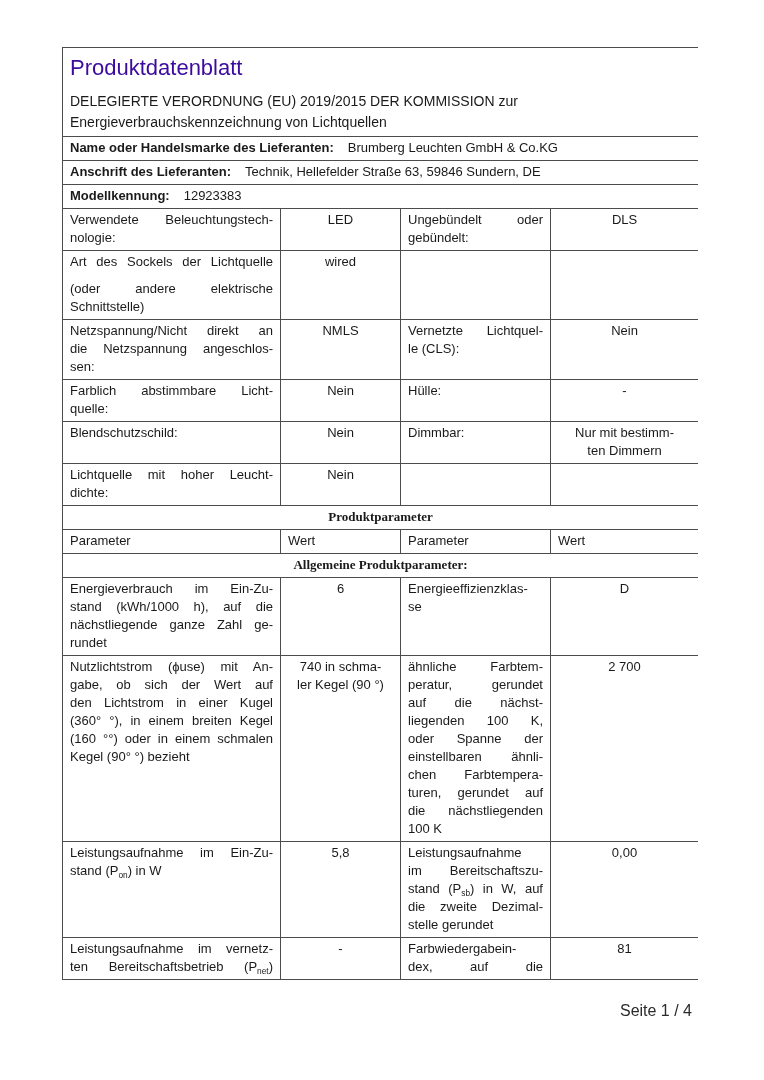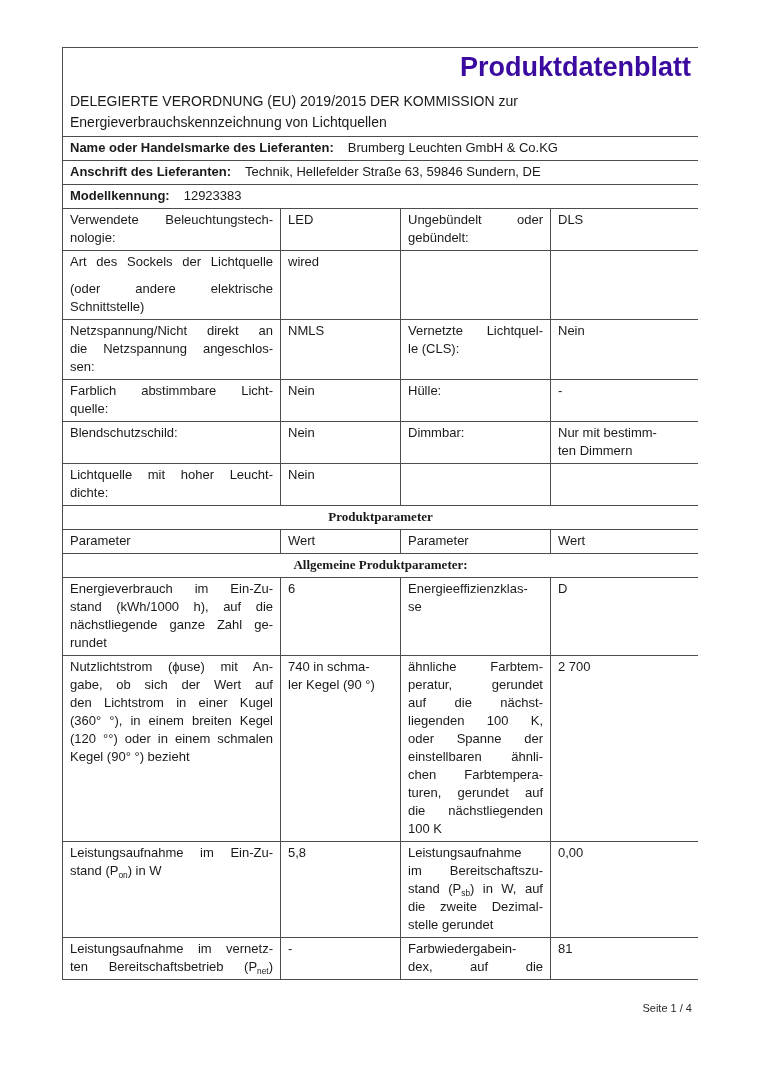--- a/index.html
+++ b/index.html
@@ -3,33 +3,33 @@
 <meta charset="utf-8">
 <style>
   html,body{margin:0;padding:0;background:#ffffff;}
   .canvas{position:relative;width:764px;height:1080px;background:#ffffff;overflow:hidden;
           font-family:"Liberation Sans",sans-serif;color:#1a1a1a;}
   .page{position:absolute;left:62px;top:47px;width:636px;height:953px;overflow:hidden;background:#fff;}
   table.doc{border-collapse:collapse;table-layout:fixed;width:636px;}
   table.doc td{border:1px solid #4c4c4c;vertical-align:top;font-size:13px;line-height:18px;
                padding:2px 7px 3px 7px;word-wrap:break-word;}
   td.head{padding:5px 10px 8px 11px;}
-  .title{font-size:27px;line-height:33px;font-weight:bold;color:#3b0a9e;margin:1px 0 7px 0;text-align:right;}
+  .title{font-size:22px;line-height:33px;font-weight:normal;color:#3b0a9e;margin:1px 0 7px 0;}
   .sub{font-size:14px;line-height:21px;color:#1a1a1a;}
   td.info{padding:4px 10px 5px 10px;font-size:14px;line-height:20px;}
   .ilabel{font-weight:bold;}
   .ivalue{margin-left:14px;}
   td.sec{text-align:center;font-weight:bold;font-size:14px;line-height:19px;padding:1px 4px 2px 4px;font-family:Liberation Serif, serif;}
   td.colhdr{font-size:13.5px;line-height:19px;padding:2px 8px;}
-  td.v{margin-top:8px;}
+  td.v{text-align:center;margin-top:8px;}
   .ln{min-height:18px;}
   .j{text-align:justify;text-align-last:justify;}
   .sp{height:9px;}
   sub{font-size:64%;line-height:0;vertical-align:-3px;text-align:center;}
-  .footer{position:absolute;top:1002px;right:72px;font-size:11px;color:#2b2b2b;
+  .footer{position:absolute;top:1002px;right:72px;font-size:16px;color:#2b2b2b;
           font-family:"Liberation Sans",sans-serif;}
 </style>
 </head>
 <body>
 
 <div class="canvas">
   <div class="page">
     <table class="doc">
       <colgroup>
         <col style="width:218px">
@@ -187,21 +187,21 @@
         <td class="v">
               <div class="ln">D</div>
             </td>
       </tr>
       <tr>
         <td class="p">
               <div class="ln j">Nutzlichtstrom (ϕuse) mit An-</div>
               <div class="ln j">gabe, ob sich der Wert auf</div>
               <div class="ln j">den Lichtstrom in einer Kugel</div>
               <div class="ln j">(360° °), in einem breiten Kegel</div>
-              <div class="ln j">(120 °°) oder in einem schmalen</div>
+              <div class="ln j">(160 °°) oder in einem schmalen</div>
               <div class="ln">Kegel (90° °) bezieht</div>
             </td>
         <td class="v">
               <div class="ln">740 in schma-</div>
               <div class="ln">ler Kegel (90 °)</div>
             </td>
         <td class="p">
               <div class="ln j">ähnliche Farbtem-</div>
               <div class="ln j">peratur, gerundet</div>
               <div class="ln j">auf die nächst-</div>

